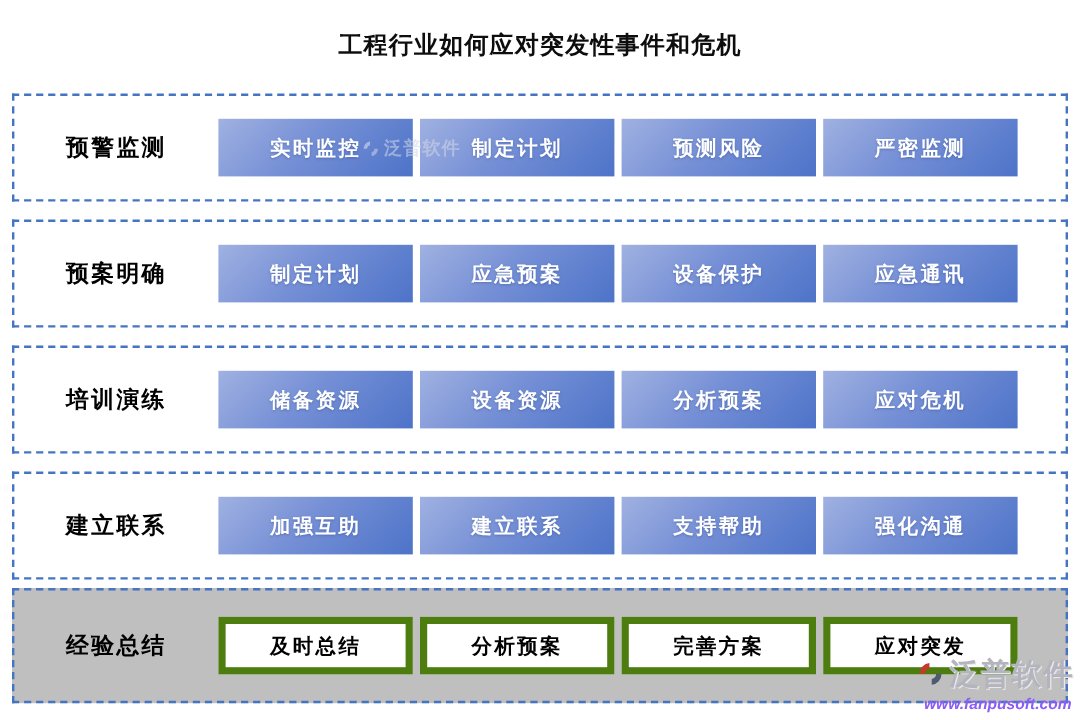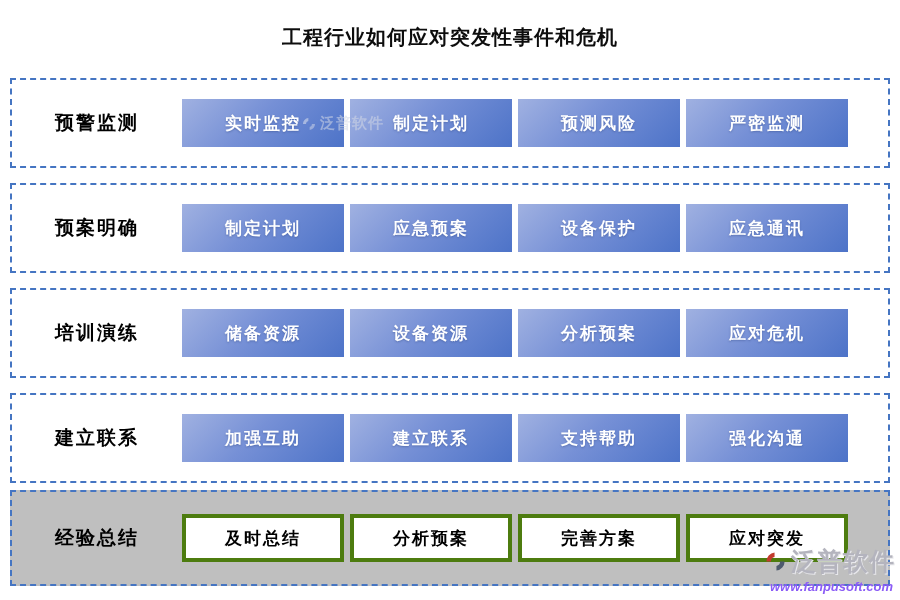--- a/index.html
+++ b/index.html
@@ -63,21 +63,21 @@
     letter-spacing: 2px;
     box-sizing: border-box;
   }
   .btn.grad {
     background: linear-gradient(135deg, #a0b1e1 0%, #7690d6 45%, #4d73c8 100%);
     color: #ffffff;
     text-shadow: 0 1px 2px rgba(52, 74, 133, 0.45);
   }
   .btn.plain {
     background: #ffffff;
-    border: 4px solid #4d7c0f;
+    border: 6px solid #4d7c0f;
     color: #000000;
     font-family: "Liberation Serif", serif;
   }
   
   .wm-inline {
     position: absolute;
     left: 301px; top: 114px;
     display: flex;
     align-items: center;
     gap: 3px;

